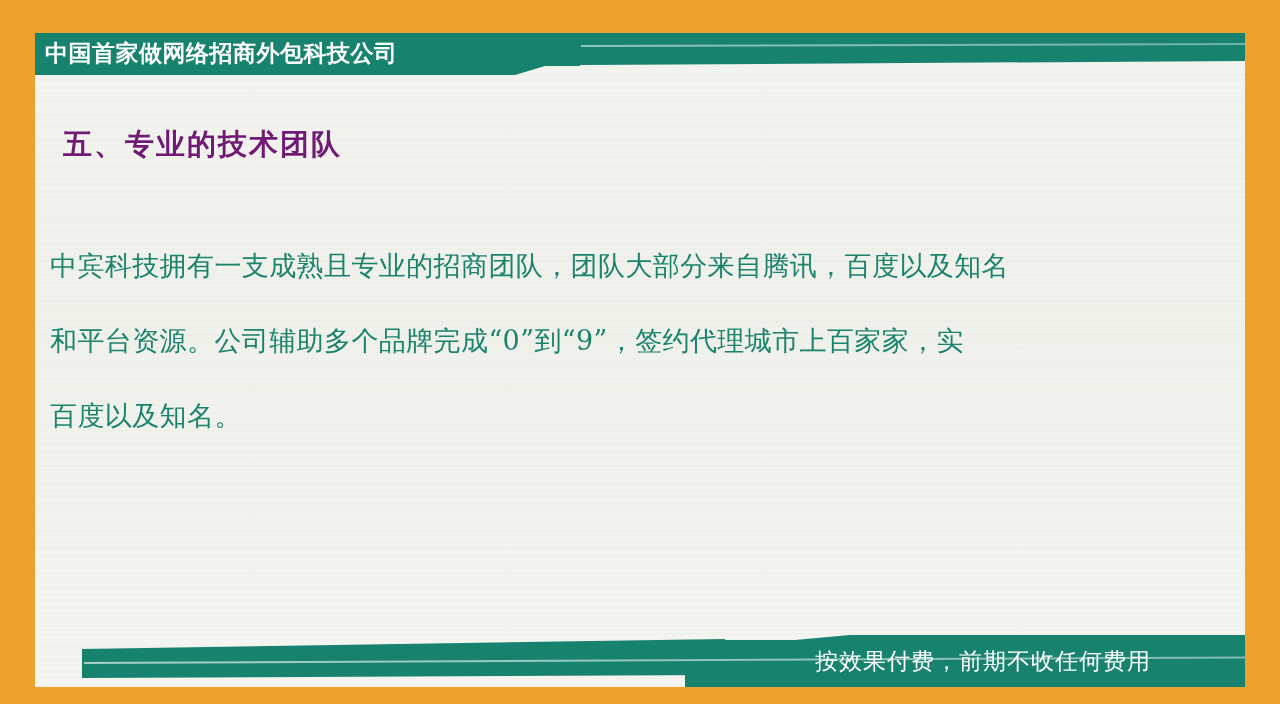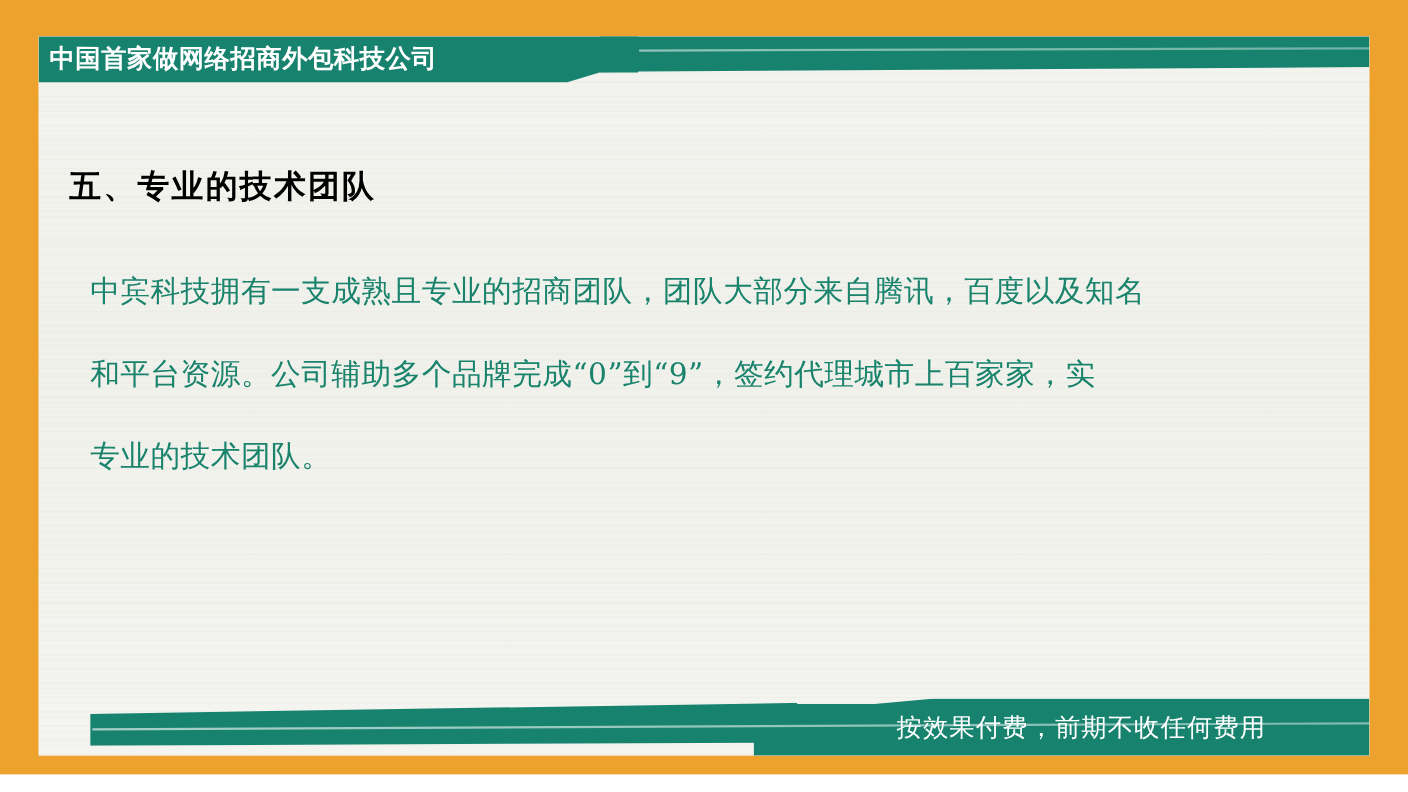--- a/index.html
+++ b/index.html
@@ -104,43 +104,42 @@
     font-size: 23px;
     font-weight: bold;
     letter-spacing: 0.5px;
     white-space: nowrap;
   }
 
   
   #section-heading {
     position: absolute;
     left: 63px;
-    top: 150px;
-    color: #000000;
+    top: 125px;
+    color: #701a75;
     font-size: 29px;
     font-weight: bold;
     letter-spacing: 2px;
     white-space: nowrap;
     text-shadow: 0.5px 0.5px 0 rgba(255,255,255,0.55);
   }
 
   
   #body-text {
     position: absolute;
     left: 50px;
     top: 228px;
     width: 1140px;
     color: #19836c;
     font-family: "DejaVu Serif", "Liberation Serif", serif;
     font-size: 27px;
     line-height: 75px;
     letter-spacing: 0.4px;
     text-align: justify;
     text-justify: inter-character;
-    margin-left: 32px;
   }
   #body-text .line {
     display: block;
     white-space: nowrap;
   }
 
   
   #footer-band {
     position: absolute;
     left: 35px;
@@ -206,21 +205,21 @@
     <div id="header-hairline"></div>
   </div>
 
   <div id="header-title">中国首家做网络招商外包科技公司</div>
 
   <div id="section-heading">五、专业的技术团队</div>
 
   <div id="body-text">
     <span class="line">中宾科技拥有一支成熟且专业的招商团队，团队大部分来自腾讯，百度以及知名</span>
     <span class="line">和平台资源。公司辅助多个品牌完成“0”到“9”，签约代理城市上百家家，实</span>
-    <span class="line">专业的技术团队。</span>
+    <span class="line">百度以及知名。</span>
   </div>
 
   <div id="footer-band">
     <div id="footer-green-left"></div>
     <div id="footer-green-right"></div>
     <div id="footer-hairline"></div>
   </div>
 
   <div id="footer-text">按效果付费，前期不收任何费用</div>
 

